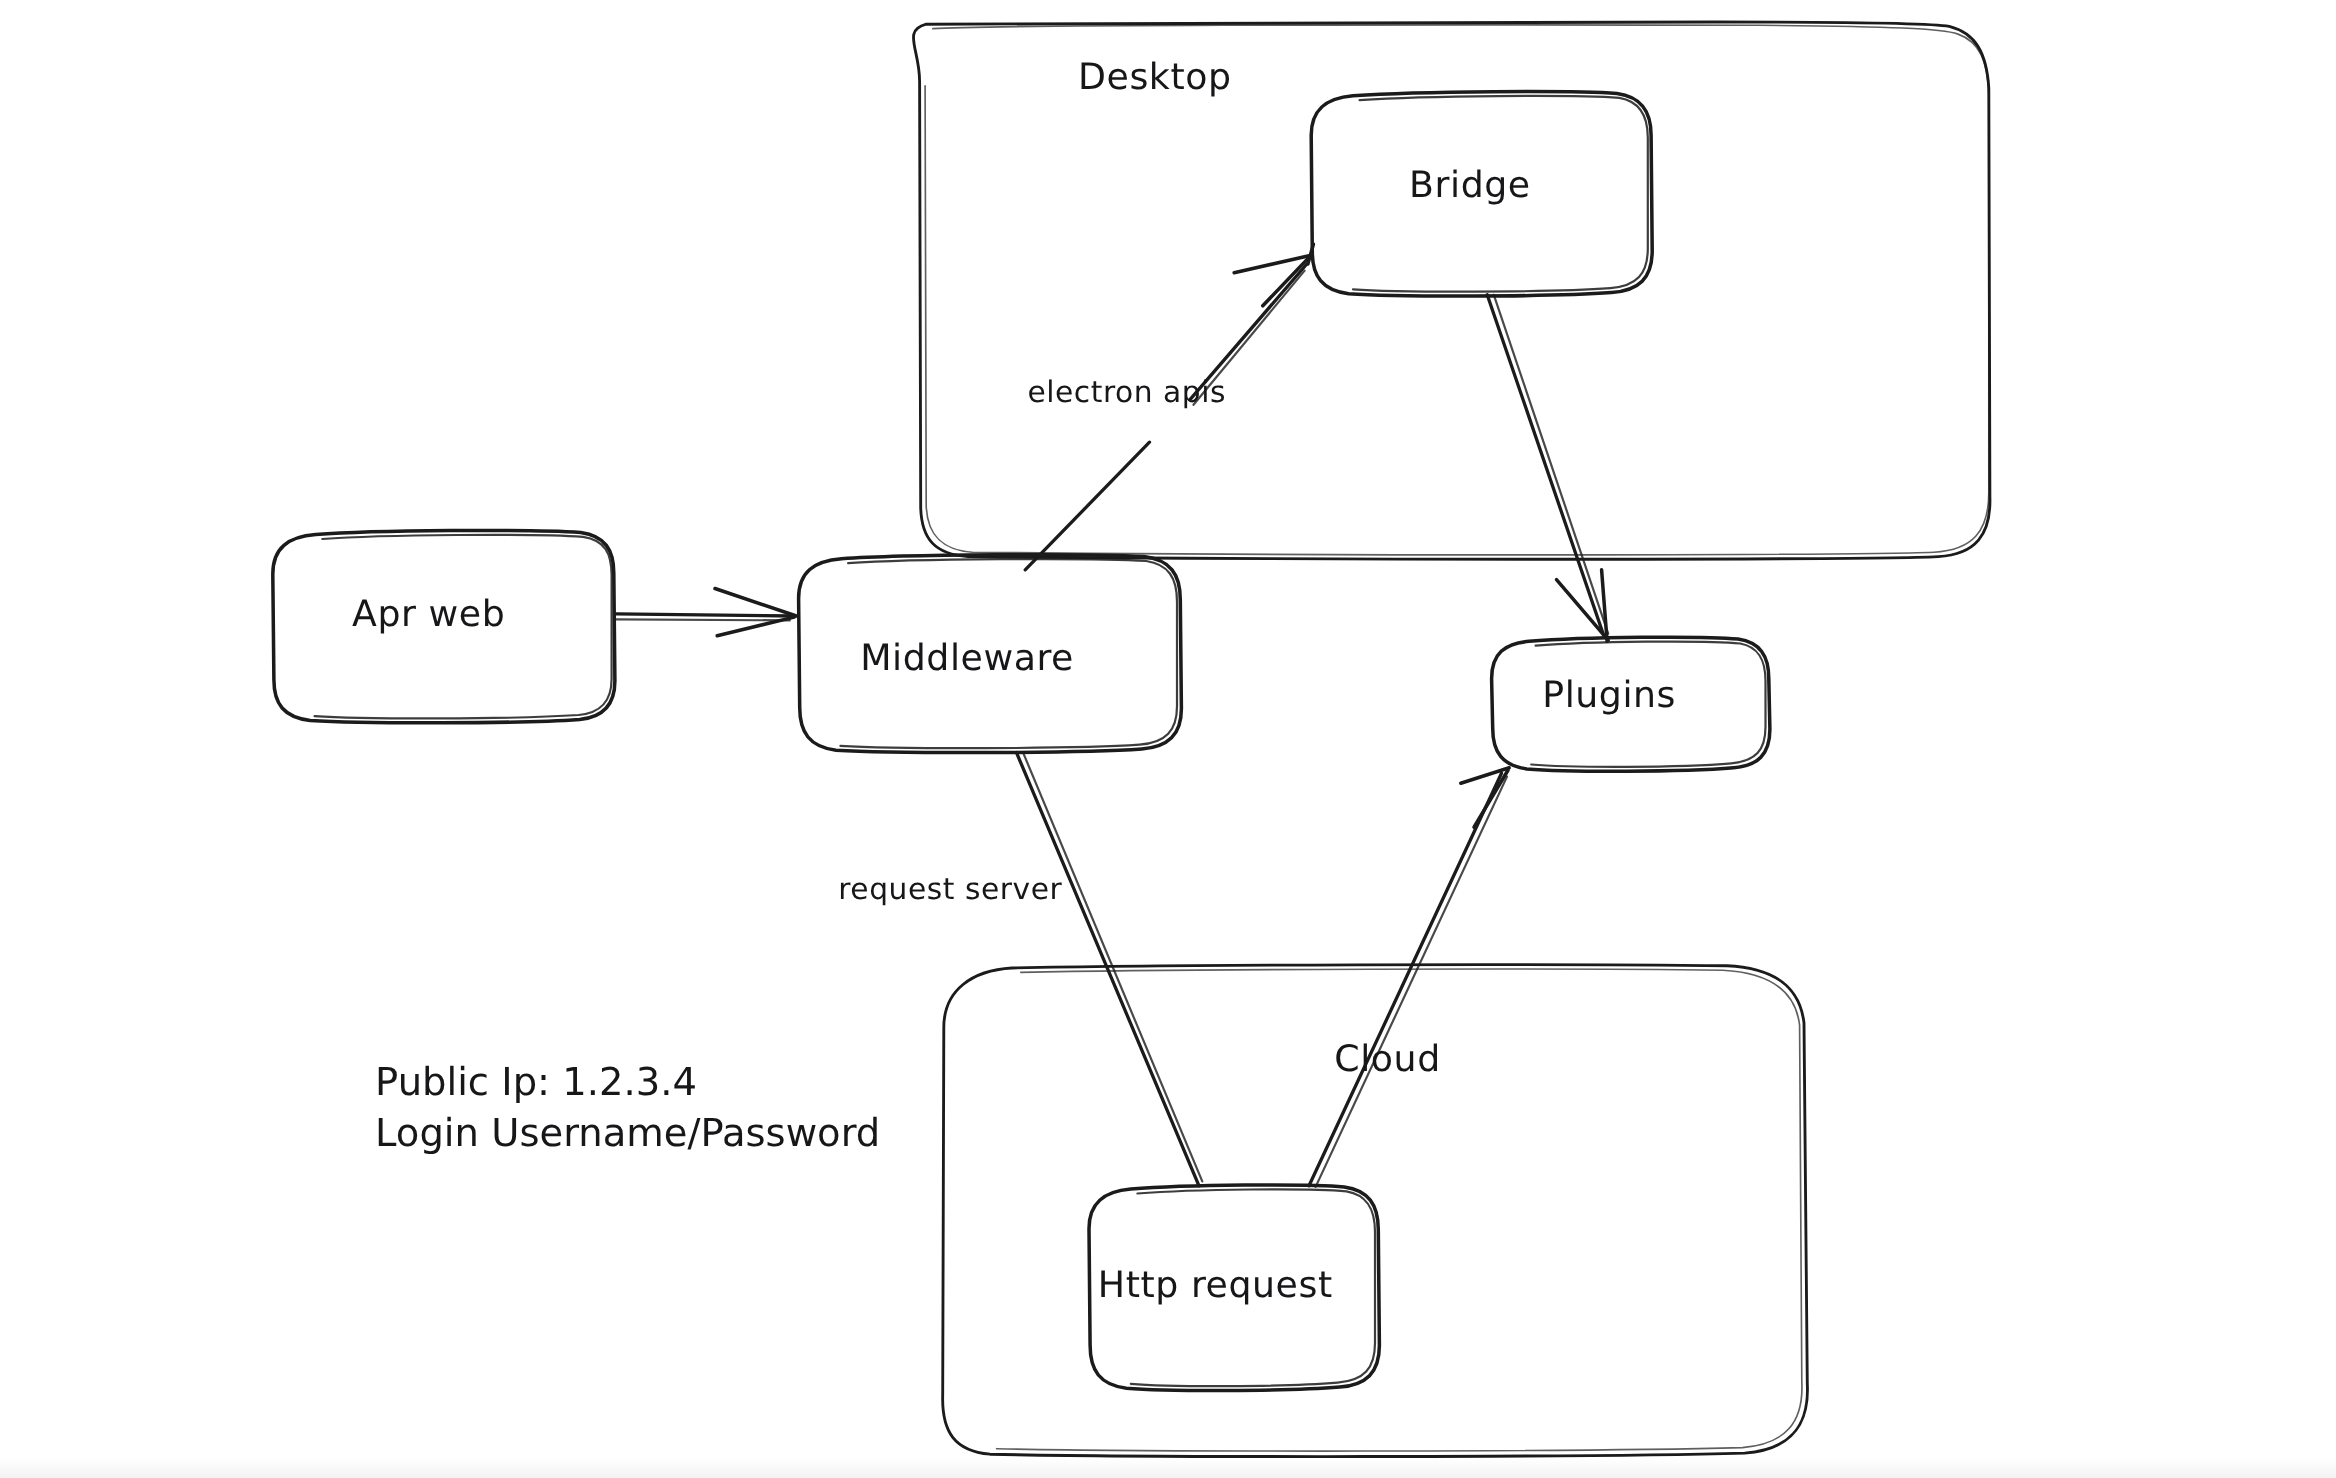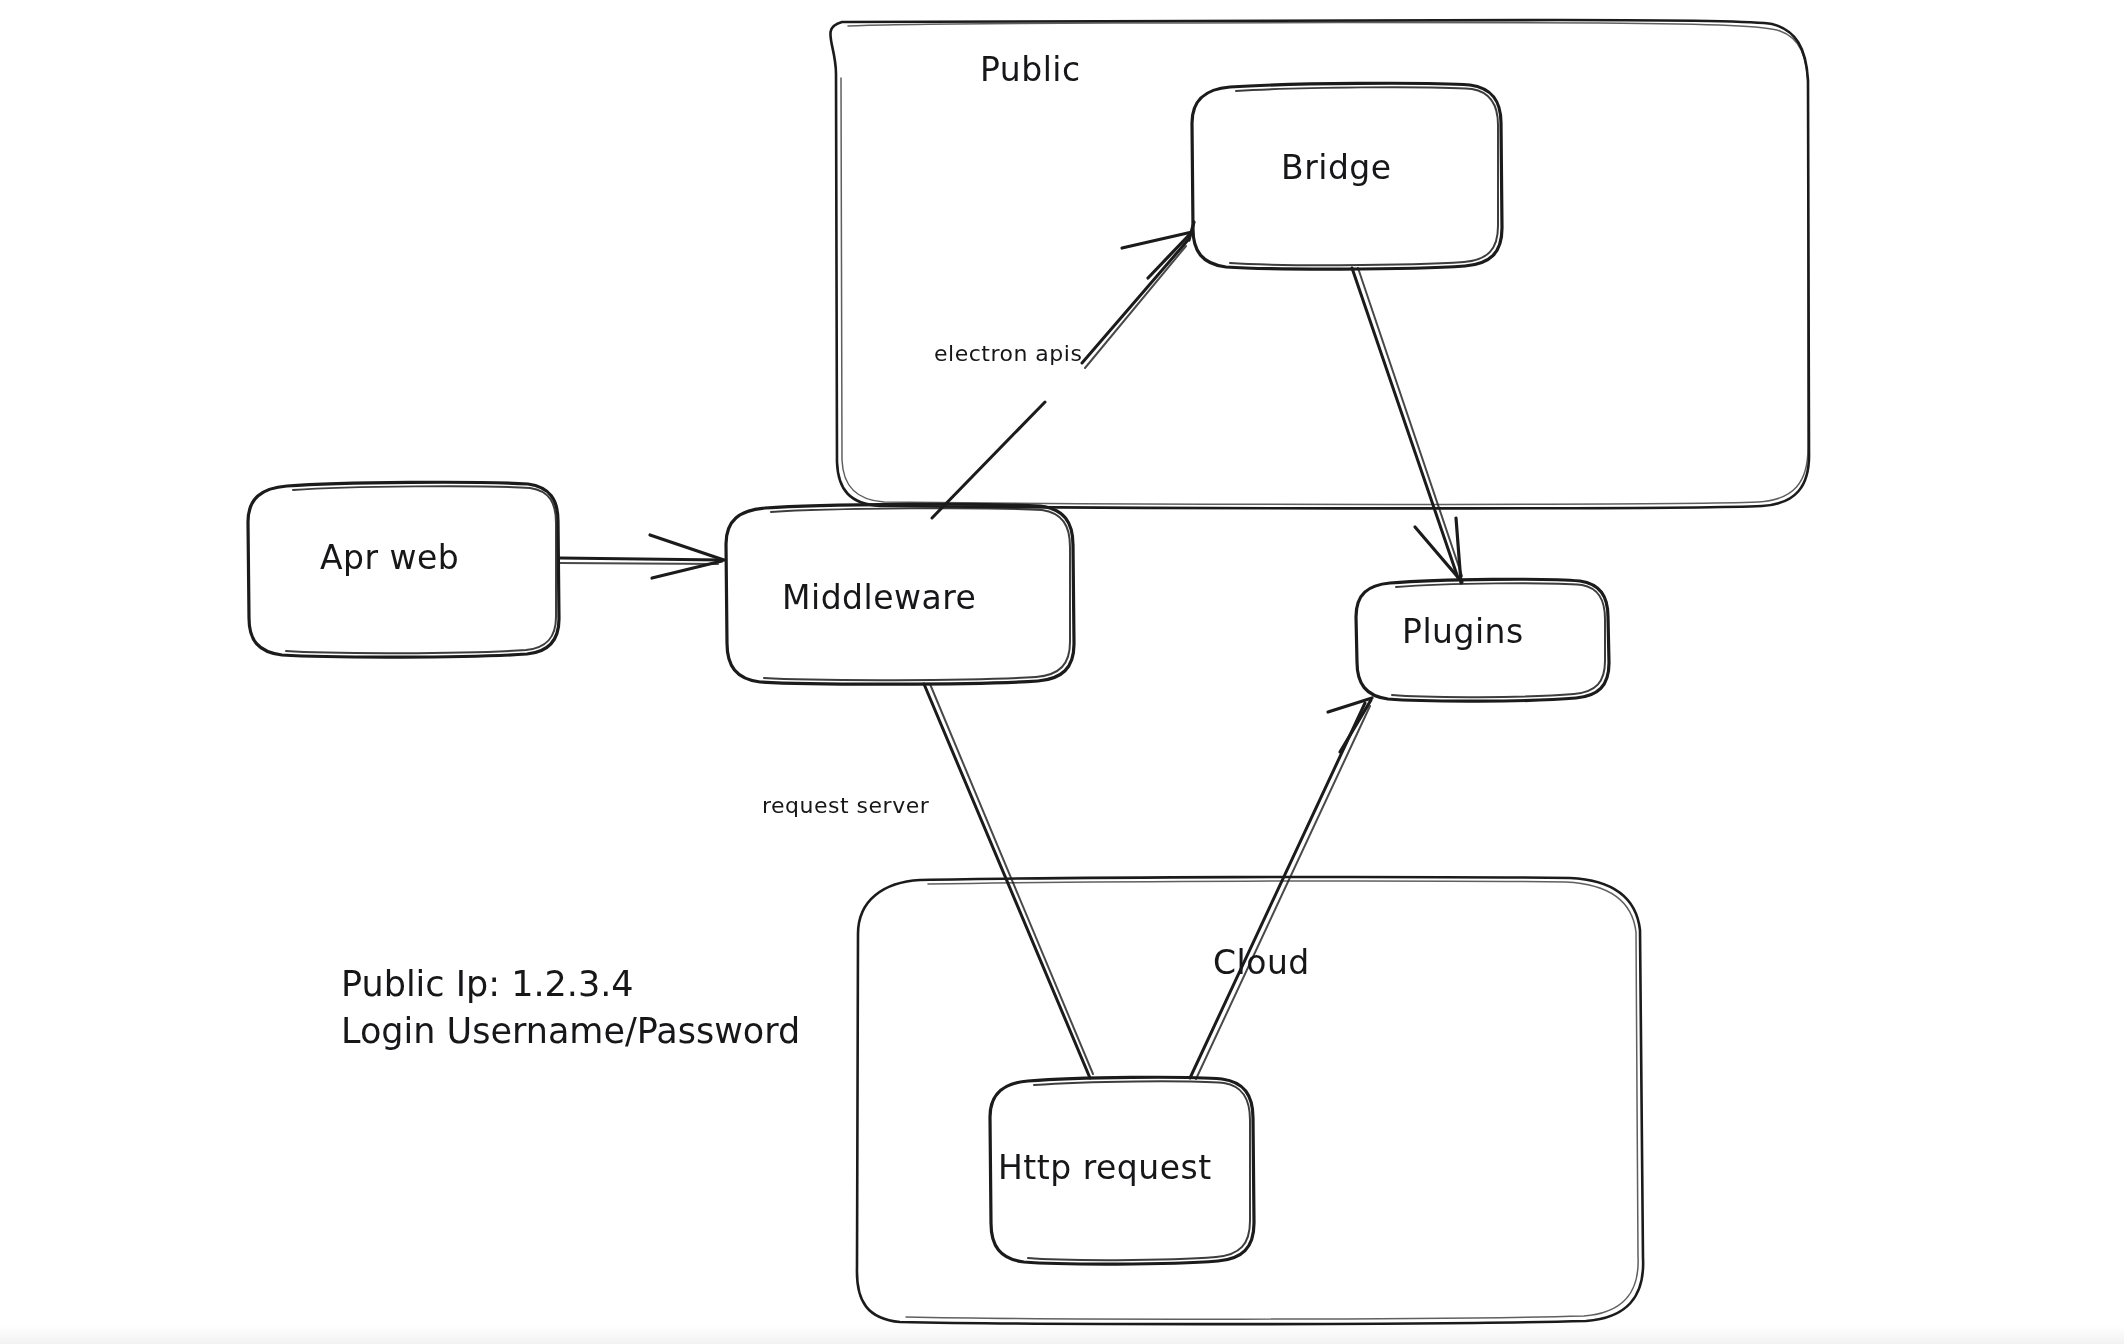--- a/index.html
+++ b/index.html
@@ -42,21 +42,21 @@
     letter-spacing: 0.5px;
     transform-origin: left top;
   }
   .node-label {
     font-size: 33px;
   }
   .container-label {
     font-size: 33px;
   }
   .edge-label {
-    font-size: 22px;
+    font-size: 27px;
   }
   .note-block {
     position: absolute;
     font-family: "DejaVu Sans", sans-serif;
     color: #17171a;
     font-size: 35px;
     line-height: 1.34;
     white-space: nowrap;
   }
   .bottom-strip {
@@ -237,21 +237,21 @@
 
     <g>
       <path class="stroke connector" d="M 1190 1078 L 1365 703"></path>
       <path class="stroke connector-2" d="M 1196 1079 L 1370 706"></path>
       <path class="stroke arrowhead" d="M 1328 712 L 1372 698"></path>
       <path class="stroke arrowhead" d="M 1340 752 L 1371 700"></path>
     </g>
 
   </svg>
 
-  <div class="label container-label" style="left:980px; top:50px;">Public</div>
+  <div class="label container-label" style="left:980px; top:50px;">Desktop</div>
 
   <div class="label node-label" style="left:320px; top:538px;">Apr web</div>
 
   <div class="label node-label" style="left:782px; top:578px;">Middleware</div>
 
   <div class="label node-label" style="left:1281px; top:148px;">Bridge</div>
 
   <div class="label node-label" style="left:1402px; top:612px;">Plugins</div>
 
   <div class="label node-label" style="left:998px; top:1148px;">Http request</div>

